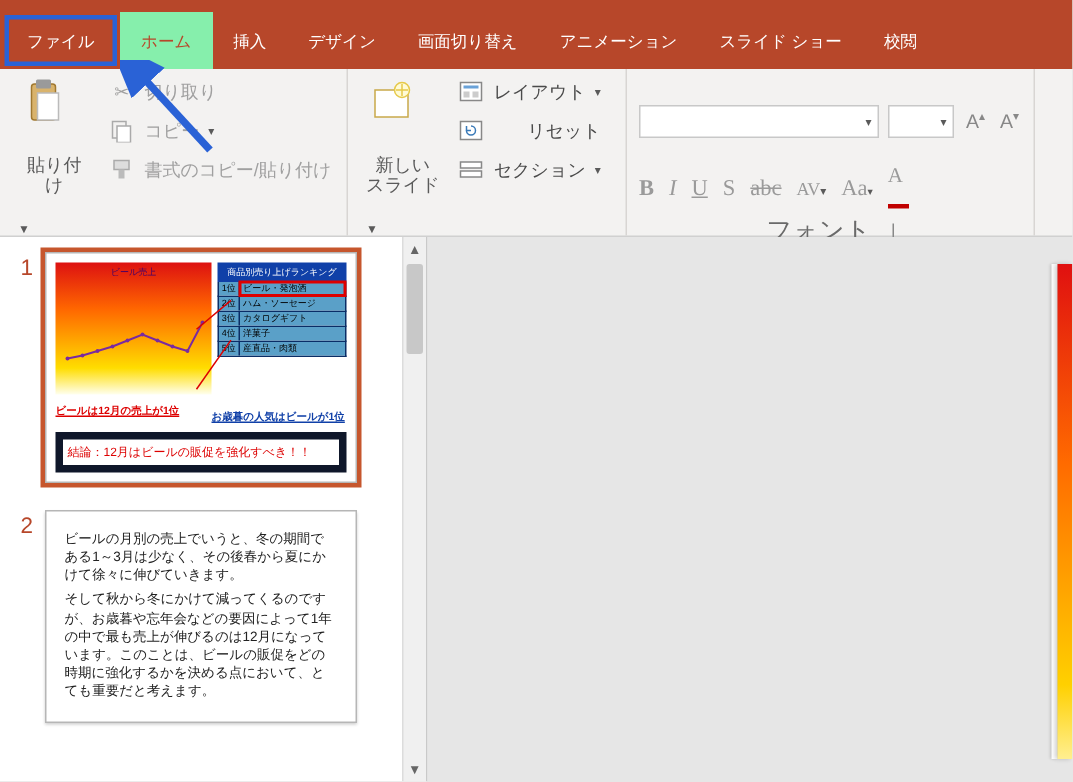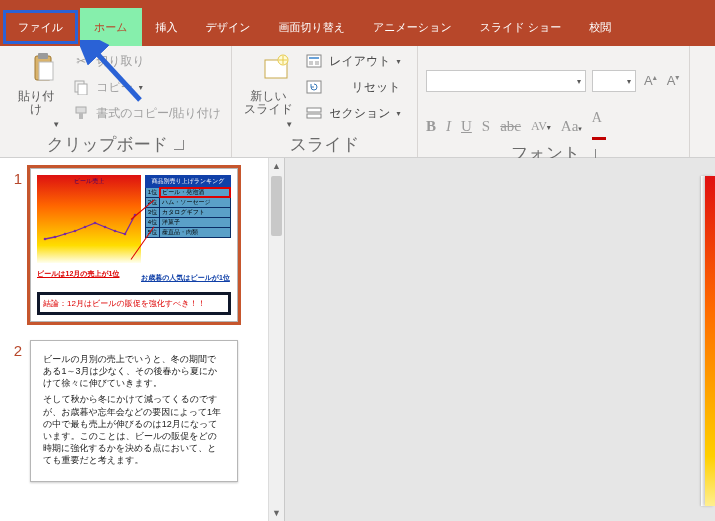--- a/index.html
+++ b/index.html
@@ -15,21 +15,21 @@
   .tab.active { background: #86efac; color: #b7472a; font-weight: 400; }
   .arrow-annot { position: absolute; left: 80px; top: 40px; z-index: 50; pointer-events: none; }
 
   
   .ribbon { display: flex; background: #f3f2f1; height: 112px; border-bottom: 1px solid #d0d0d0; }
   .group { display: flex; flex-direction: column; border-right: 1px solid #d8d5d3; padding: 4px 8px 2px 8px; }
   .group-body { flex: 1; display: flex; align-items: flex-start; gap: 6px; }
   .group-label { text-align: center; color: #6a6a6a; font-size: 17px; padding: 2px 0 0 0; display:flex; align-items:center; justify-content:center; gap:6px;}
   .group-label .launcher { width:10px;height:10px;border:1px solid #888;border-top:none;border-left:none;display:inline-block;}
 
-  .bigbtn { display: flex; flex-direction: column; align-items: flex-end; gap: 4px; color: #5a5a5a; padding: 2px 4px; }
+  .bigbtn { display: flex; flex-direction: column; align-items: flex-start; gap: 18px; color: #5a5a5a; padding: 2px 4px; }
   .bigbtn .ic { width: 34px; height: 34px; display:flex;align-items:center;justify-content:center;}
   .bigbtn .lbl { font-size: 12px; line-height: 1.1; text-align:center; }
   .drop { font-size: 8px; color:#5a5a5a; }
 
   .smallcol { display:flex; flex-direction:column; gap:4px; }
   .smallbtn { display:flex; align-items:center; gap:6px; color:#a0a0a0; padding:2px 2px; font-size:12px; white-space:nowrap;}
   .smallbtn.enabled { color:#4a4a4a;justify-content:space-between; }
   .smallbtn .ic { width:18px; height:18px; display:flex;align-items:center;justify-content:center;}
 
   .fontgroup { min-width: 270px; }
@@ -277,21 +277,21 @@
                 </div>
               <div class="row">
                   <div class="c1">5位</div>
                   <div class="c2">産直品・肉類</div>
                 </div>
             </div>
             <div class="redline" style="left:100px;top:50px;width:30px;transform:rotate(-40deg);"></div>
             <div class="redline" style="left:100px;top:90px;width:40px;transform:rotate(-55deg);"></div>
             <div class="redtxt" style="left:6px;top:100px;font-weight:bold;text-decoration:underline;">ビールは12月の売上が1位</div>
             <div class="bluetxt" style="left:110px;top:104px;text-decoration:underline;">お歳暮の人気はビールが1位</div>
-            <div style="position:absolute;left:6px;right:6px;bottom:6px;border:3px solid #0f172a;padding:3px;color:#d00;font-size:8px;">結論：12月はビールの販促を強化すべき！！</div>
+            <div style="position:absolute;left:6px;right:6px;bottom:6px;border:5px solid #0f172a;padding:3px;color:#d00;font-size:8px;">結論：12月はビールの販促を強化すべき！！</div>
           </div>
         </div>
       </div>
 
       <div class="thumb-row">
         <div class="thumb-num">2</div>
         <div class="thumb">
           <div class="thumb2-body">
             <p>ビールの月別の売上でいうと、冬の期間である1～3月は少なく、その後春から夏にかけて徐々に伸びていきます。</p>
             <p>そして秋から冬にかけて減ってくるのですが、お歳暮や忘年会などの要因によって1年の中で最も売上が伸びるのは12月になっています。このことは、ビールの販促をどの時期に強化するかを決める点において、とても重要だと考えます。</p>

